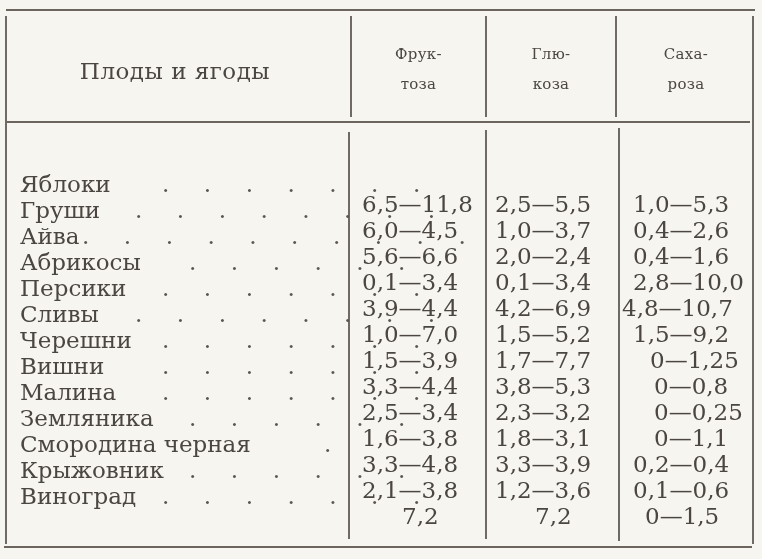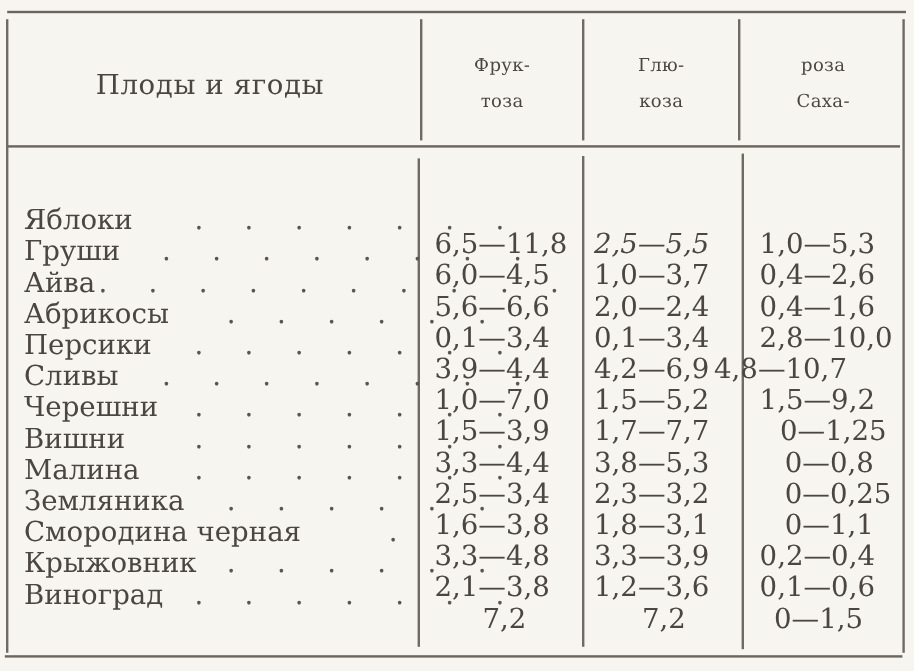--- a/index.html
+++ b/index.html
@@ -56,30 +56,30 @@
 
 <div class="hdr hdr-col" style="left:352px; width:133px;">
   <div>Фрук-</div>
   <div>тоза</div>
 </div>
 <div class="hdr hdr-col" style="left:487px; width:128px;">
   <div>Глю-</div>
   <div>коза</div>
 </div>
 <div class="hdr hdr-col" style="left:620px; width:132px;">
+  <div>Саха-</div>
   <div>роза</div>
-  <div>Саха-</div>
 </div>
 
 <div>
   <div class="row" style="top:171px;">
     <span class="name">Яблоки</span>
     <span class="dots" style="left:162px;">. . . . . . .</span>
     <span class="cell" style="left:362px;">6,5—11,8</span>
-    <span class="cell" style="left:495px;font-style:italic;">2,5—5,5</span>
+    <span class="cell" style="left:495px;">2,5—5,5</span>
     <span class="cell" style="left:633px;">1,0—5,3</span>
   </div>
   <div class="row" style="top:197px;">
     <span class="name">Груши</span>
     <span class="dots" style="left:135px;">. . . . . . . .</span>
     <span class="cell" style="left:362px;">6,0—4,5</span>
     <span class="cell" style="left:495px;">1,0—3,7</span>
     <span class="cell" style="left:633px;">0,4—2,6</span>
   </div>
   <div class="row" style="top:223px;">
@@ -94,21 +94,21 @@
     <span class="dots" style="left:189px;">. . . . . .</span>
     <span class="cell" style="left:362px;">0,1—3,4</span>
     <span class="cell" style="left:495px;">0,1—3,4</span>
     <span class="cell" style="left:633px;">2,8—10,0</span>
   </div>
   <div class="row" style="top:275px;">
     <span class="name">Персики</span>
     <span class="dots" style="left:162px;">. . . . . . .</span>
     <span class="cell" style="left:362px;">3,9—4,4</span>
     <span class="cell" style="left:495px;">4,2—6,9</span>
-    <span class="cell" style="left:595px;">4,8—10,7</span>
+    <span class="cell" style="left:622px;">4,8—10,7</span>
   </div>
   <div class="row" style="top:301px;">
     <span class="name">Сливы</span>
     <span class="dots" style="left:135px;">. . . . . . . .</span>
     <span class="cell" style="left:362px;">1,0—7,0</span>
     <span class="cell" style="left:495px;">1,5—5,2</span>
     <span class="cell" style="left:633px;">1,5—9,2</span>
   </div>
   <div class="row" style="top:327px;">
     <span class="name">Черешни</span>

